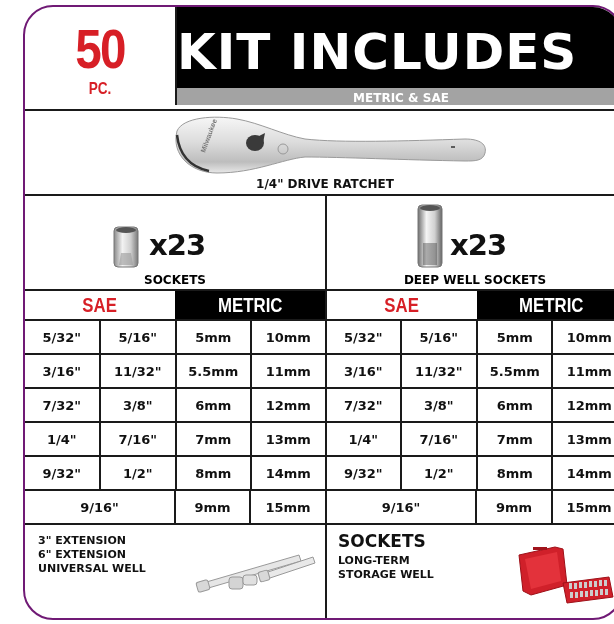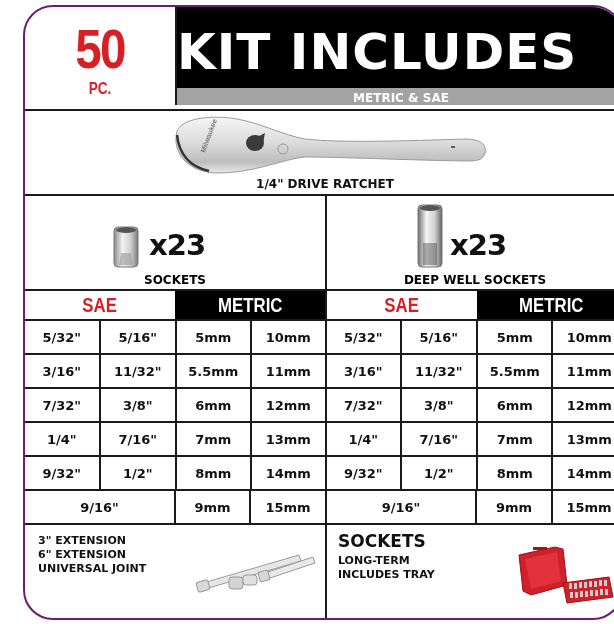--- a/index.html
+++ b/index.html
@@ -212,41 +212,41 @@
         <div class="cell" style="width:75px;">9mm</div>
         <div class="cell" style="width:73px;border-right:none;">15mm</div>
       </div>
     </div>
   </div>
 
   <div class="abs" style="left:13px;top:524px;width:280px;">
     <div style="margin-top:3px;">
       <div class="bt-line">3" EXTENSION</div>
       <div class="bt-line">6" EXTENSION</div>
-      <div class="bt-line">UNIVERSAL JOINT</div>
+      <div class="bt-line">UNIVERSAL WELL</div>
     </div>
   </div>
   <div class="abs" style="left:170px;top:540px;width:125px;height:50px;">
     <svg width="125" height="50" viewBox="0 0 125 50">
       <g stroke="#999" stroke-width="1">
         <path d="M8,36 L104,8 L106,14 L10,42 Z" fill="#e6e6e6"></path>
         <rect x="2" y="34" width="12" height="10" rx="2" fill="#d8d8d8" transform="rotate(-16 8 39)"></rect>
         <path d="M70,26 L118,10 L120,16 L72,32 Z" fill="#e9e9e9"></path>
         <rect x="64" y="24" width="10" height="10" rx="2" fill="#d8d8d8" transform="rotate(-16 69 29)"></rect>
         <rect x="34" y="30" width="14" height="12" rx="3" fill="#d4d4d4"></rect>
         <rect x="48" y="28" width="14" height="10" rx="3" fill="#e0e0e0"></rect>
       </g>
     </svg>
   </div>
 
   <div class="abs" style="left:313px;top:524px;width:200px;">
     <div class="bt-title">SOCKETS</div>
     <div style="margin-top:3px;">
       <div class="bt-line">LONG-TERM</div>
-      <div class="bt-line">INCLUDES TRAY</div>
+      <div class="bt-line">STORAGE WELL</div>
     </div>
   </div>
   <div class="abs" style="left:492px;top:538px;width:98px;height:62px;">
     <svg width="98" height="62" viewBox="0 0 98 62">
       <path d="M2,10 L38,2 L46,4 L50,40 L14,50 L6,46 Z" fill="#d0202a" stroke="#9e1018" stroke-width="1"></path>
       <path d="M8,14 L40,7 L44,36 L14,44 Z" fill="#e3323b"></path>
       <rect x="16" y="2" width="14" height="3" fill="#a0141c"></rect>
       <path d="M46,38 L92,32 L96,52 L50,58 Z" fill="#d0202a" stroke="#9e1018" stroke-width="1"></path>
       <g fill="#ccc">
         <rect x="52" y="38" width="3" height="6"></rect>

